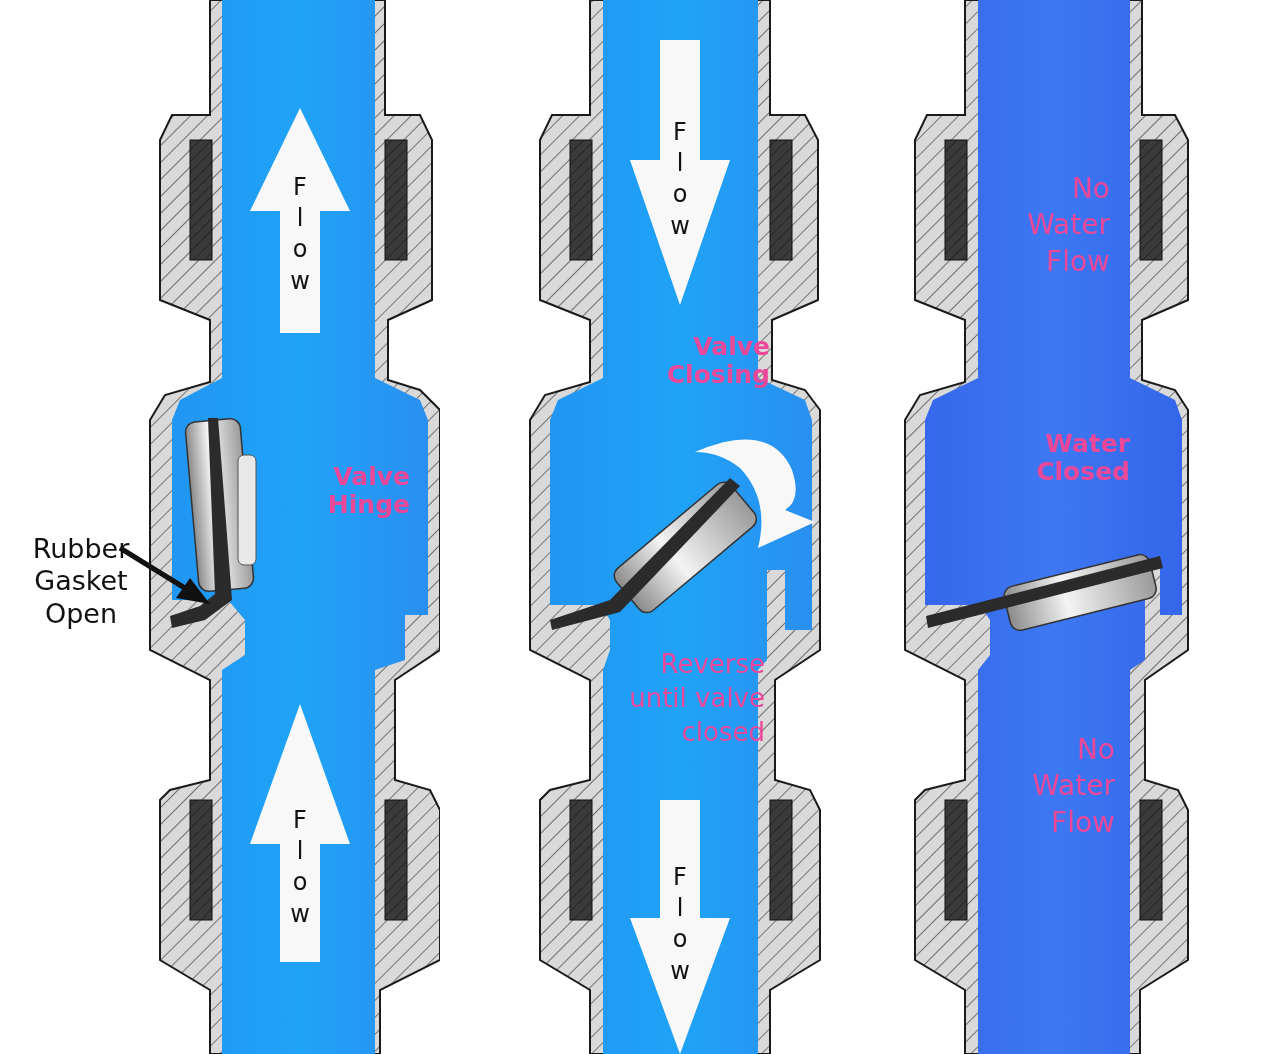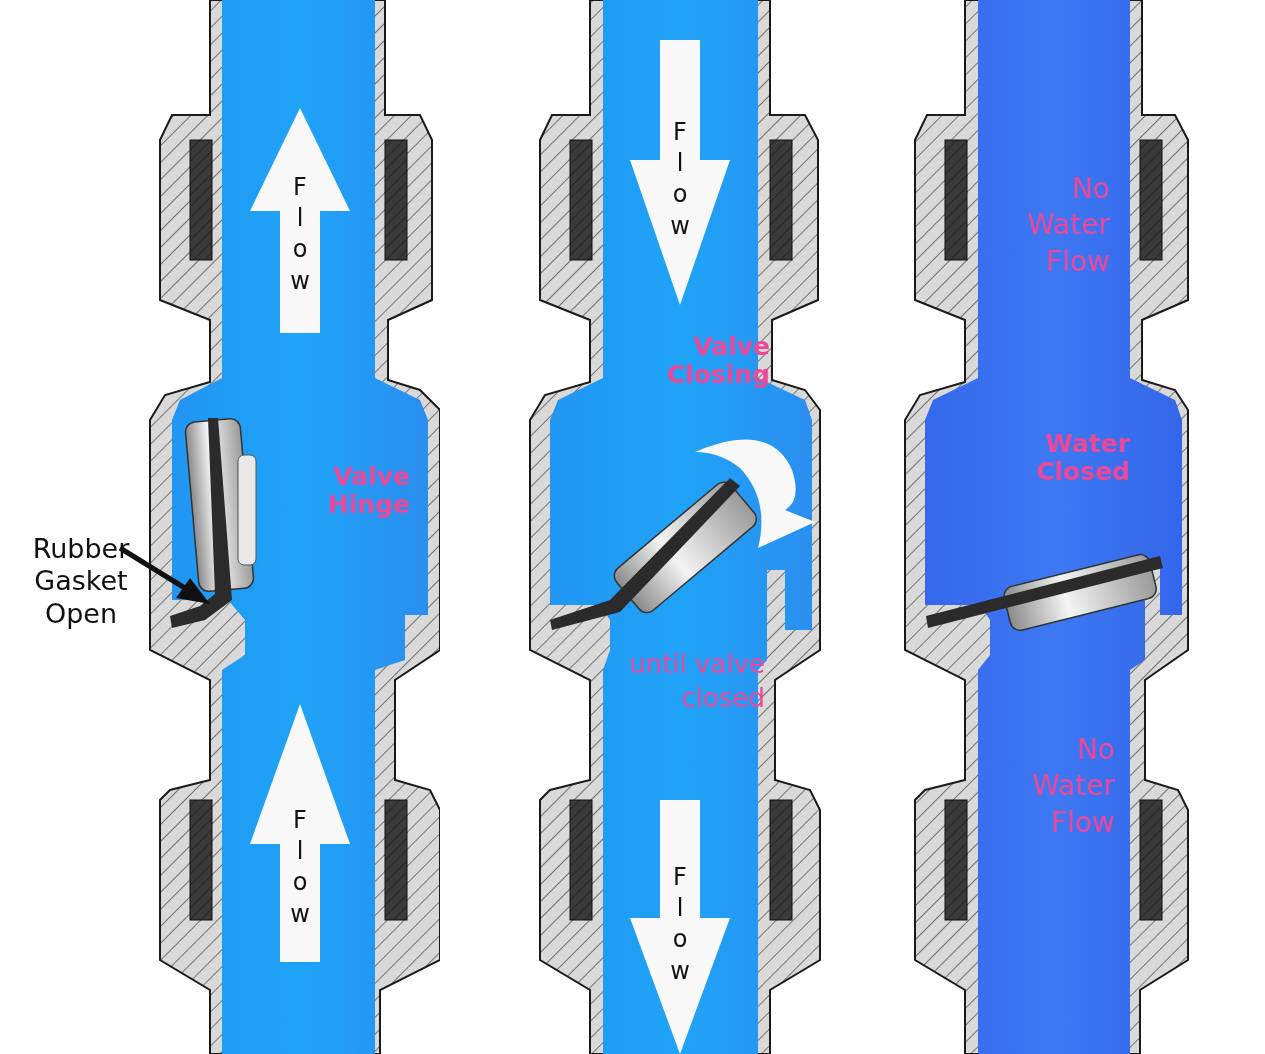--- a/index.html
+++ b/index.html
@@ -126,20 +126,21 @@
     <div>o</div>
     <div>w</div>
   </div>
 
   <div class="lbl bold" style="left:170px;top:333px;width:160px;">
     <div>Valve</div>
     <div>Closing</div>
   </div>
 
   <div class="lbl reg" style="left:155px;top:648px;width:170px;font-size:26px;line-height:1.3;">
+    <div>Reverse</div>
     <div>until valve</div>
     <div>closed</div>
   </div>
 </div>
 
 <div class="panel" style="left:870px;width:395px;">
   <svg width="395" height="1054">
     <defs>
       <linearGradient id="water3" x1="0" x2="1">
         <stop offset="0" stop-color="#3568ec"></stop>

